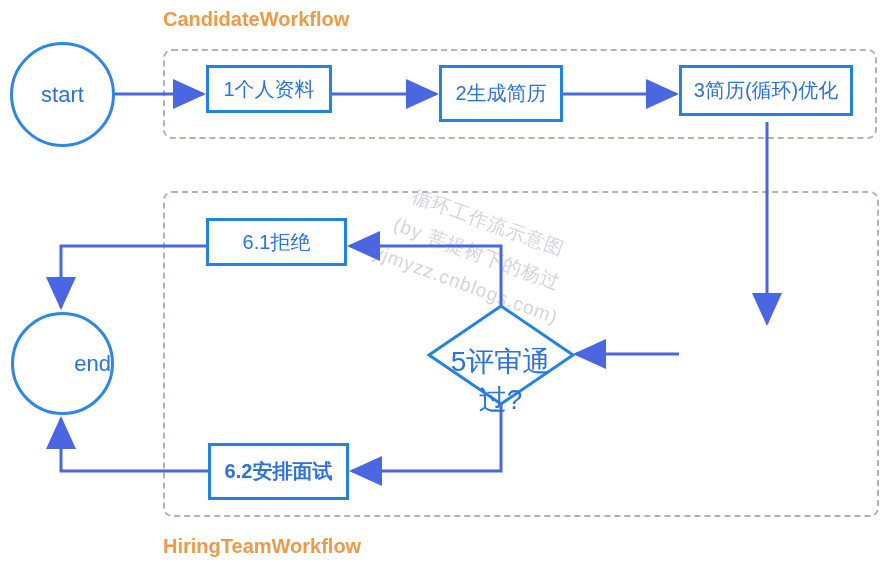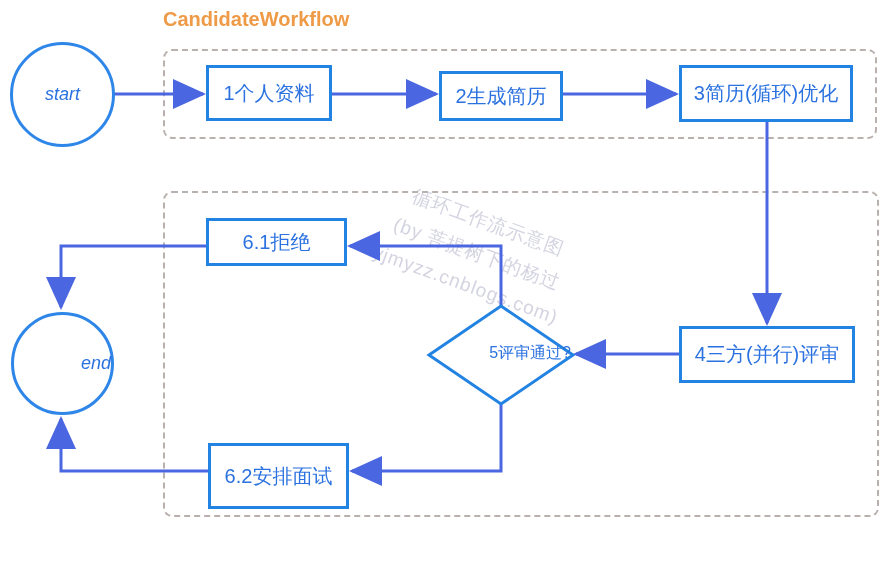--- a/index.html
+++ b/index.html
@@ -71,58 +71,58 @@
     color: #2b72e0;
     font-size: 20px;
     z-index: 4;
   }
   .node.box {
     border: 3px solid #2383e2;
   }
   .node.circle {
     border: 3px solid #2e86e8;
     border-radius: 50%;
-    font-size: 18px;
-    font-style: italic;
+    font-size: 22px;
   }
   .node.start { left: 10px;  top: 42px;  width: 105px; height: 105px; }
   .node.end   { left: 11px;  top: 312px; width: 103px; height: 103px; justify-content: flex-end; }
-  .node.b1    { left: 206px; top: 65px;  width: 126px; height: 56px; }
-  .node.b2    { left: 439px; top: 65px;  width: 124px; height: 50px; margin-top: 6px; }
-  .node.b3    { left: 679px; top: 65px;  width: 174px; height: 57px; }
+  .node.b1    { left: 206px; top: 65px;  width: 126px; height: 48px; }
+  .node.b2    { left: 439px; top: 65px;  width: 124px; height: 57px; }
+  .node.b3    { left: 679px; top: 65px;  width: 174px; height: 51px; }
   .node.b4    { left: 679px; top: 326px; width: 176px; height: 57px; }
   .node.b61   { left: 206px; top: 218px; width: 141px; height: 48px; }
-  .node.b62   { left: 208px; top: 443px; width: 141px; height: 66px; }
+  .node.b62   { left: 208px; top: 443px; width: 141px; height: 57px; font-weight: bold; }
 
   
   .diamond-label {
     position: absolute;
     left: 430px; top: 343px;
     width: 141px;
-    text-align: right;
+    text-align: center;
     color: #2b72e0;
-    font-size: 16px;
+    font-size: 28px;
     z-index: 4;
   }
 </style>
 </head>
 <body>
 
 <div class="canvas">
 
   <div class="watermark">
     <div>循环工作流示意图</div>
     <div>(by 菩提树下的杨过</div>
     <div>yjmyzz.cnblogs.com)</div>
   </div>
 
   <div class="group candidate"></div>
   <div class="group hiring"></div>
 
   <div class="group-title candidate">CandidateWorkflow</div>
+  <div class="group-title hiring">HiringTeamWorkflow</div>
 
   <svg class="edges" width="894" height="566" viewBox="0 0 894 566">
     <defs>
       <marker id="arr" viewBox="0 0 12 12" refX="10" refY="6" markerWidth="12" markerHeight="12" orient="auto">
         <path d="M0,1 L11,6 L0,11 Z" fill="#4a66e0"></path>
       </marker>
     </defs>
     <g fill="none" stroke="#4a66e0" stroke-width="3">
 
       <polyline points="114,94 203,94" marker-end="url(#arr)"></polyline>
@@ -156,23 +156,20 @@
   </div>
 
   <div class="node box b2">
     <span>2生成简历</span>
   </div>
 
   <div class="node box b3">
     <span>3简历(循环)优化</span>
   </div>
 
-  <div class="node box b4">
-    <span>4三方(并行)评审</span>
-  </div>
 
   <div class="diamond-label">
     <span>5评审通过?</span>
   </div>
 
   <div class="node box b61">
     <span>6.1拒绝</span>
   </div>
 
   <div class="node box b62">

